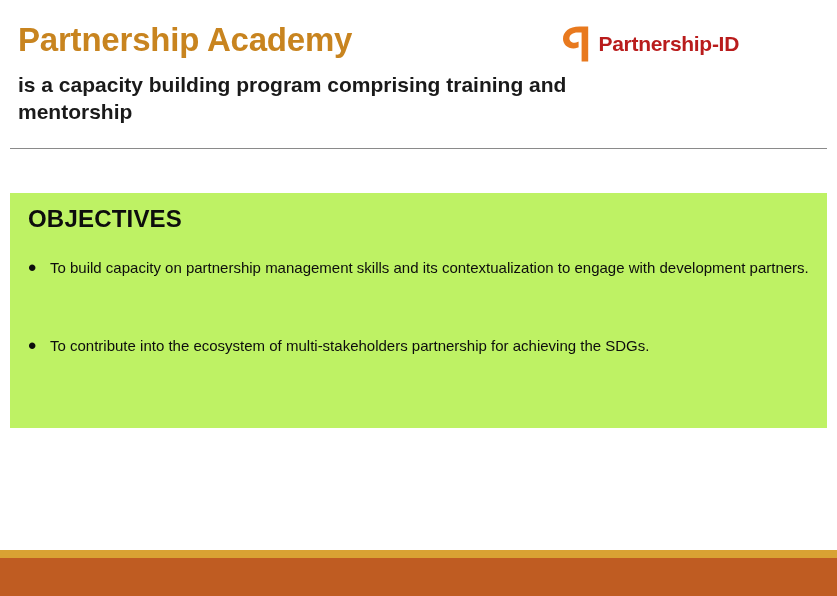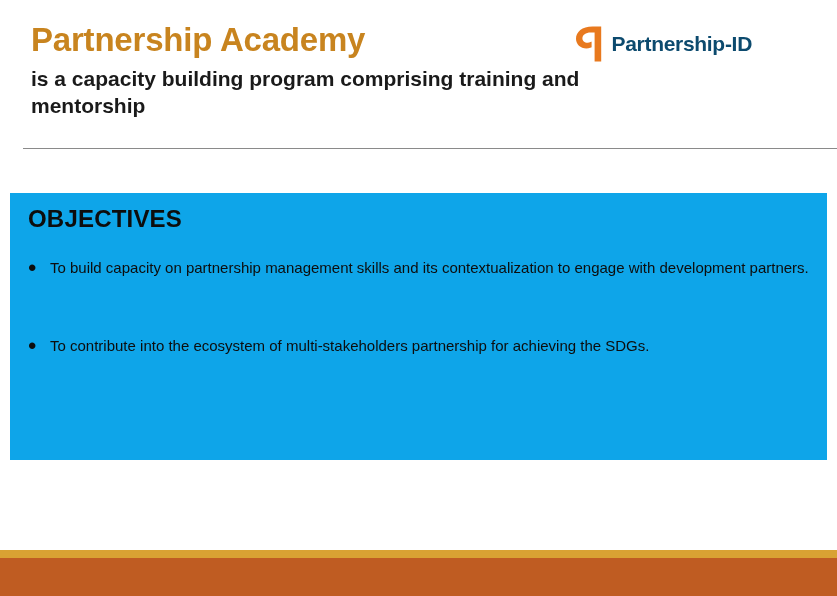--- a/index.html
+++ b/index.html
@@ -14,41 +14,41 @@
     position: relative;
     width: 837px;
     height: 596px;
     background: #ffffff;
     overflow: hidden;
   }
 
   
   .header {
     position: absolute;
-    left: 13px;
+    left: 0;
     top: 0;
     width: 757px;
     height: 150px;
   }
   .title-block {
     position: absolute;
     left: 18px;
     top: 22px;
     width: 640px;
   }
   .slide-title {
     font-size: 33px;
     font-weight: bold;
     color: #c8841f;
     line-height: 1.08;
     letter-spacing: -0.2px;
     white-space: nowrap;
   }
   .slide-subtitle {
-    margin-top: 8px;
+    margin-top: 14px;
     font-size: 21px;
     font-weight: bold;
     color: #1a1a1a;
     line-height: 1.28;
     max-width: 630px;
   }
 
   
   .logo {
     position: absolute;
@@ -59,42 +59,42 @@
     gap: 6px;
   }
   .logo-mark {
     width: 34px;
     height: 40px;
     flex: none;
   }
   .logo-text {
     font-size: 21px;
     font-weight: bold;
-    color: #0c4a6e;
+    color: #b91c1c;
     letter-spacing: -0.3px;
     white-space: nowrap;
   }
 
   .header-rule {
     position: absolute;
     left: 10px;
     top: 148px;
     width: 817px;
     height: 1px;
     background: #8a8a8a;
   }
 
   
   .panel {
     position: absolute;
     left: 10px;
     top: 193px;
     width: 817px;
-    height: 267px;
-    background: #0ea5e9;
+    height: 235px;
+    background: #bef264;
   }
   .panel-heading {
     position: absolute;
     left: 18px;
     top: 12px;
     font-size: 24px;
     font-weight: bold;
     color: #0d0d0d;
     letter-spacing: 0.2px;
   }

